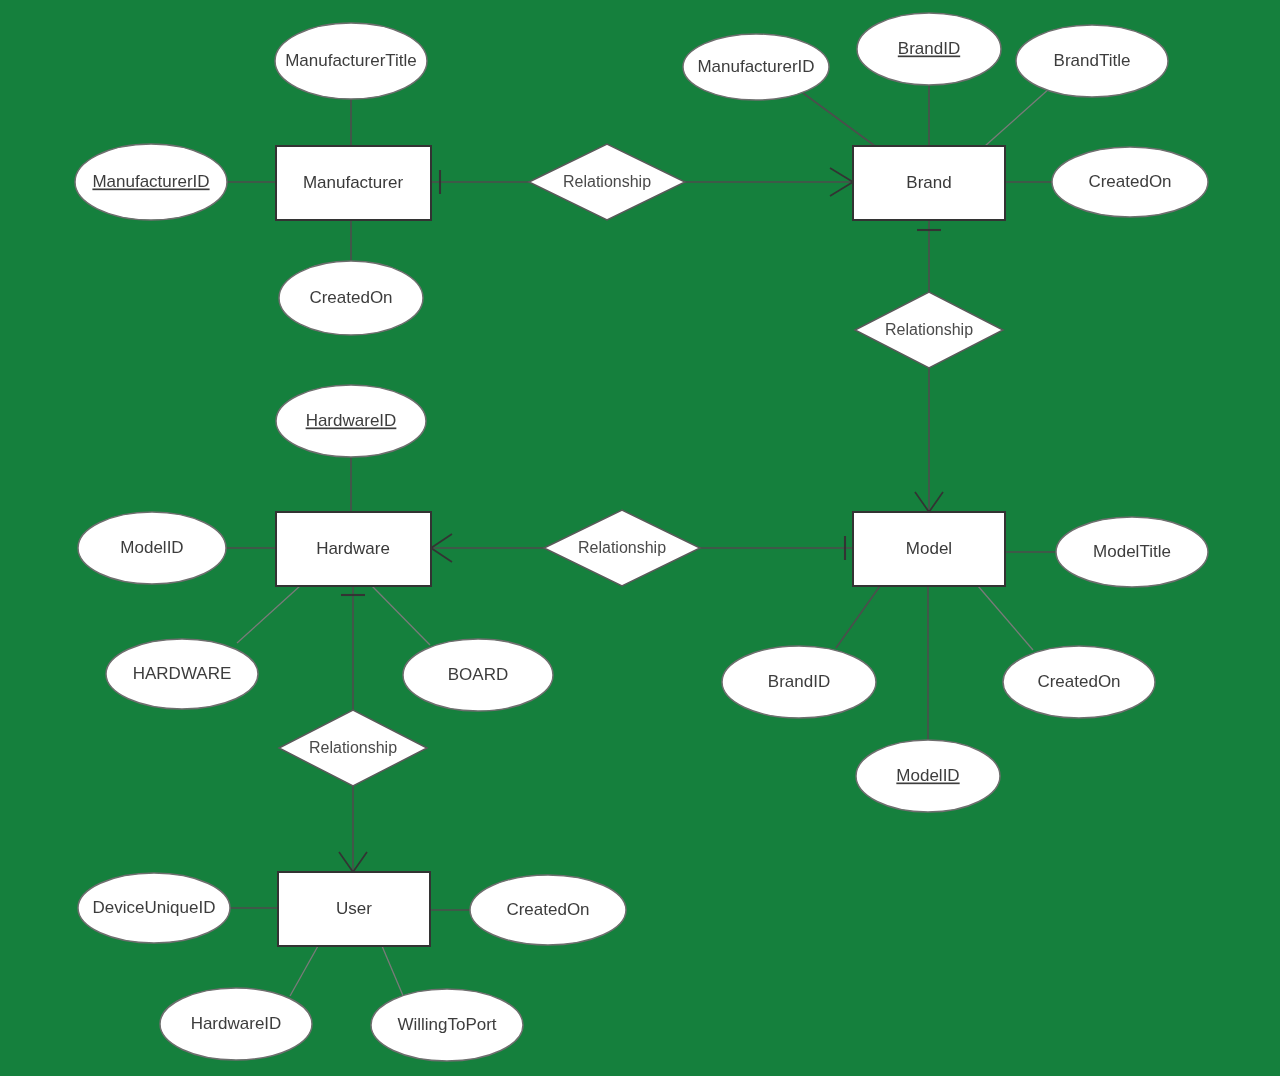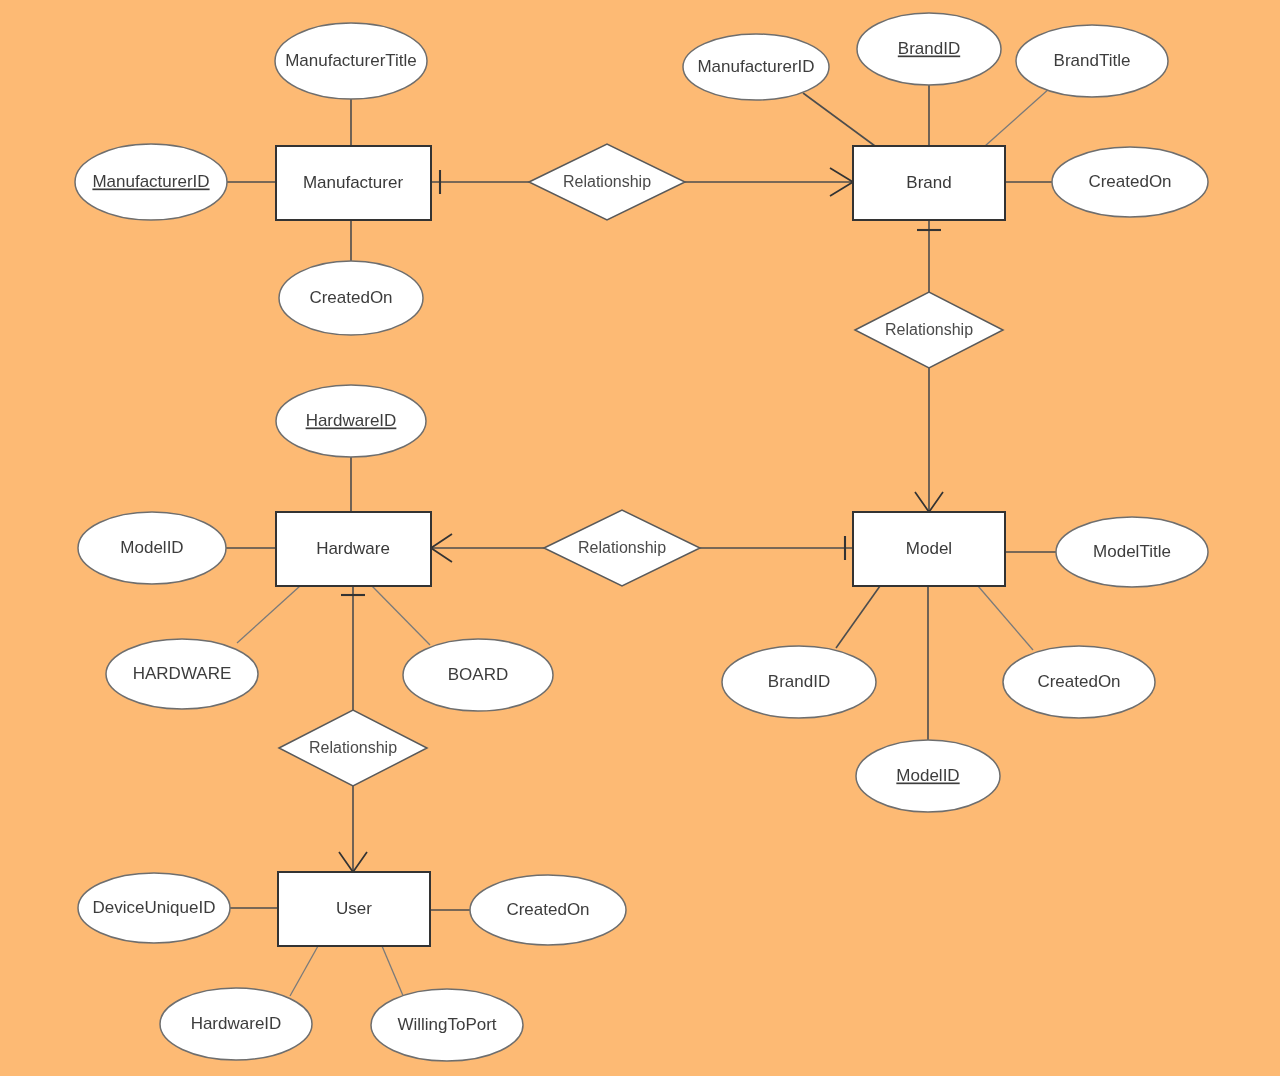--- a/index.html
+++ b/index.html
@@ -8,21 +8,21 @@
     padding: 0;
     background: #ffffff;
   }
   body {
     font-family: "Liberation Sans", sans-serif;
   }
   #canvas-wrap {
     position: relative;
     width: 1280px;
     height: 1076px;
-    background: #fdba74;
+    background: #15803d;
     overflow: hidden;
   }
   svg#er-svg {
     display: block;
     width: 1280px;
     height: 1076px;
   }
   .edge {
     stroke: #4d4d4d;
     stroke-width: 1.6;

